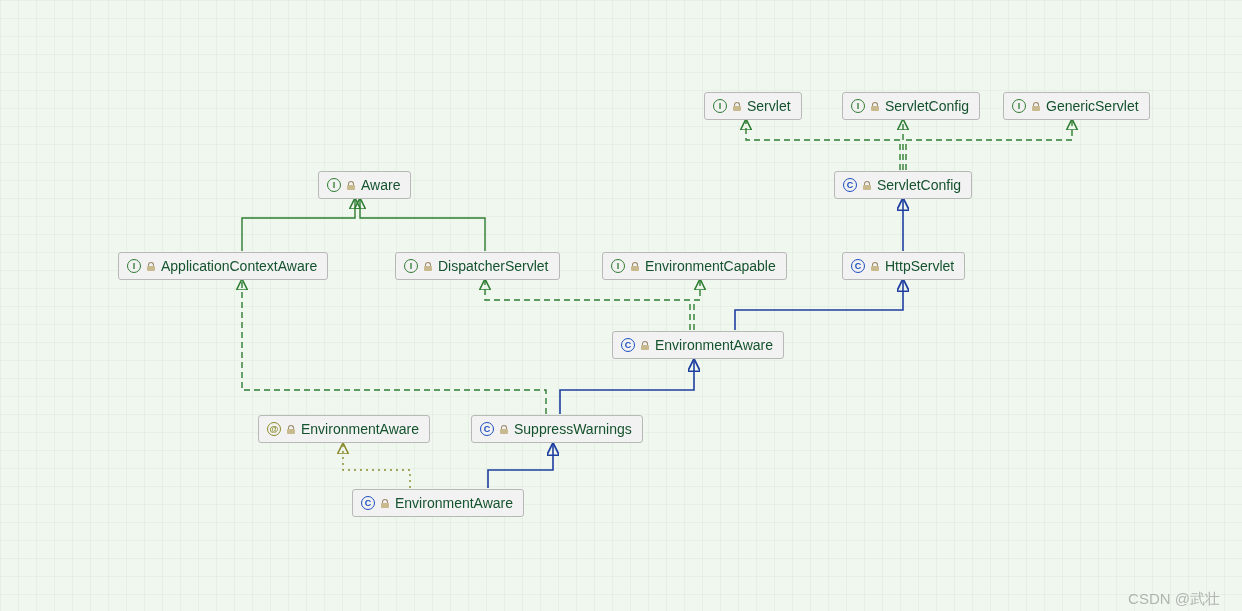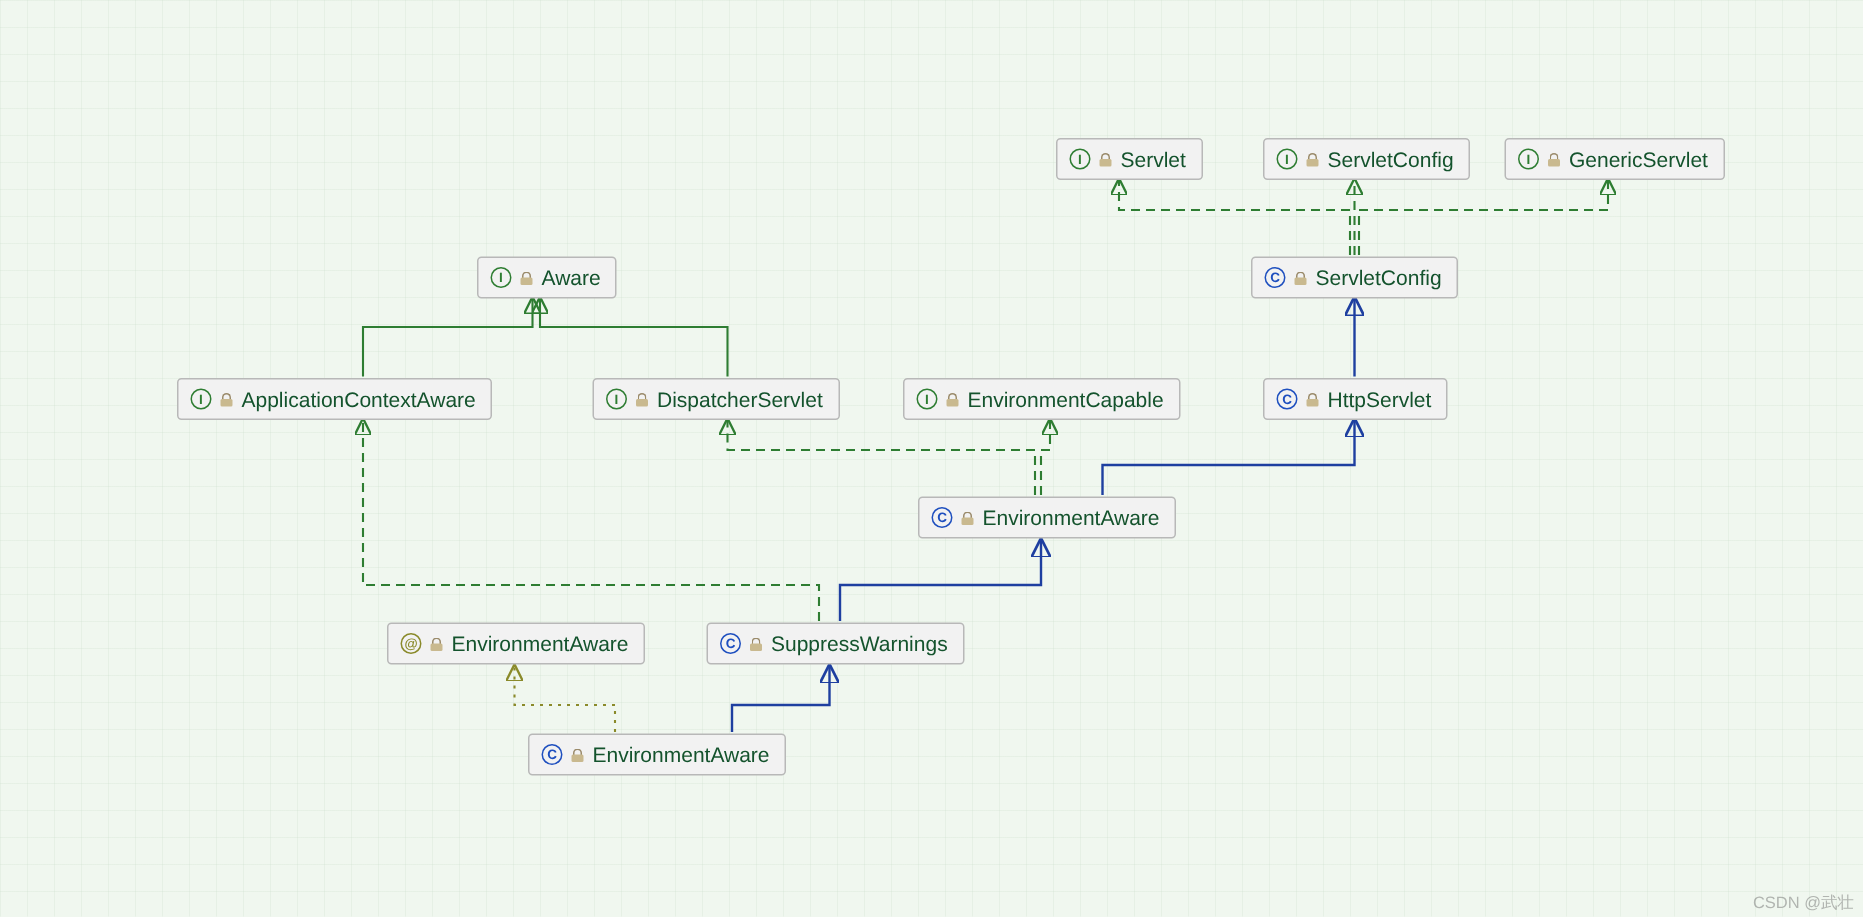--- a/index.html
+++ b/index.html
@@ -75,23 +75,23 @@
     width: 8px;
     height: 5px;
     background: #c9b98f;
     border-radius: 1px;
   }
   .label {
     color: #14532d;
   }
   .watermark {
     position: absolute;
-    right: 6px;
+    right: 22px;
     bottom: 2px;
-    font-size: 11px;
+    font-size: 15px;
     color: rgba(100,100,100,0.45);
   }
 </style>
 </head>
 <body>
 
 <svg class="connectors">
   <defs>
     <marker id="arrow-green" viewBox="0 0 10 10" refX="9" refY="5" markerWidth="8" markerHeight="8" orient="auto-start-reverse">
       <path d="M 0 0 L 10 5 L 0 10 z" fill="none" stroke="#2e7d32" stroke-width="1.4"></path>

